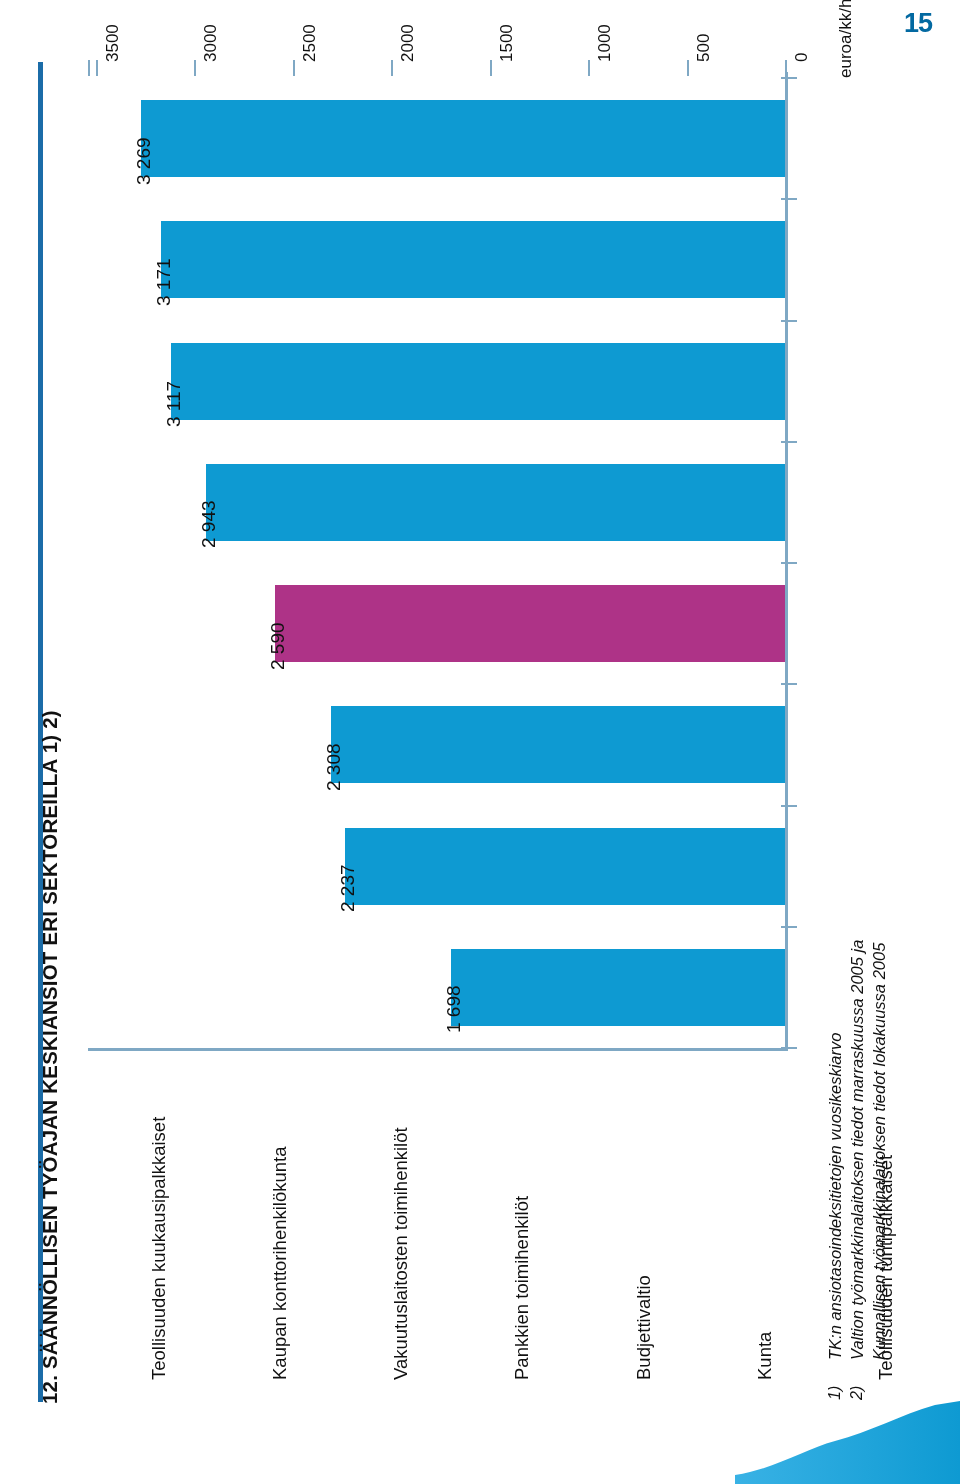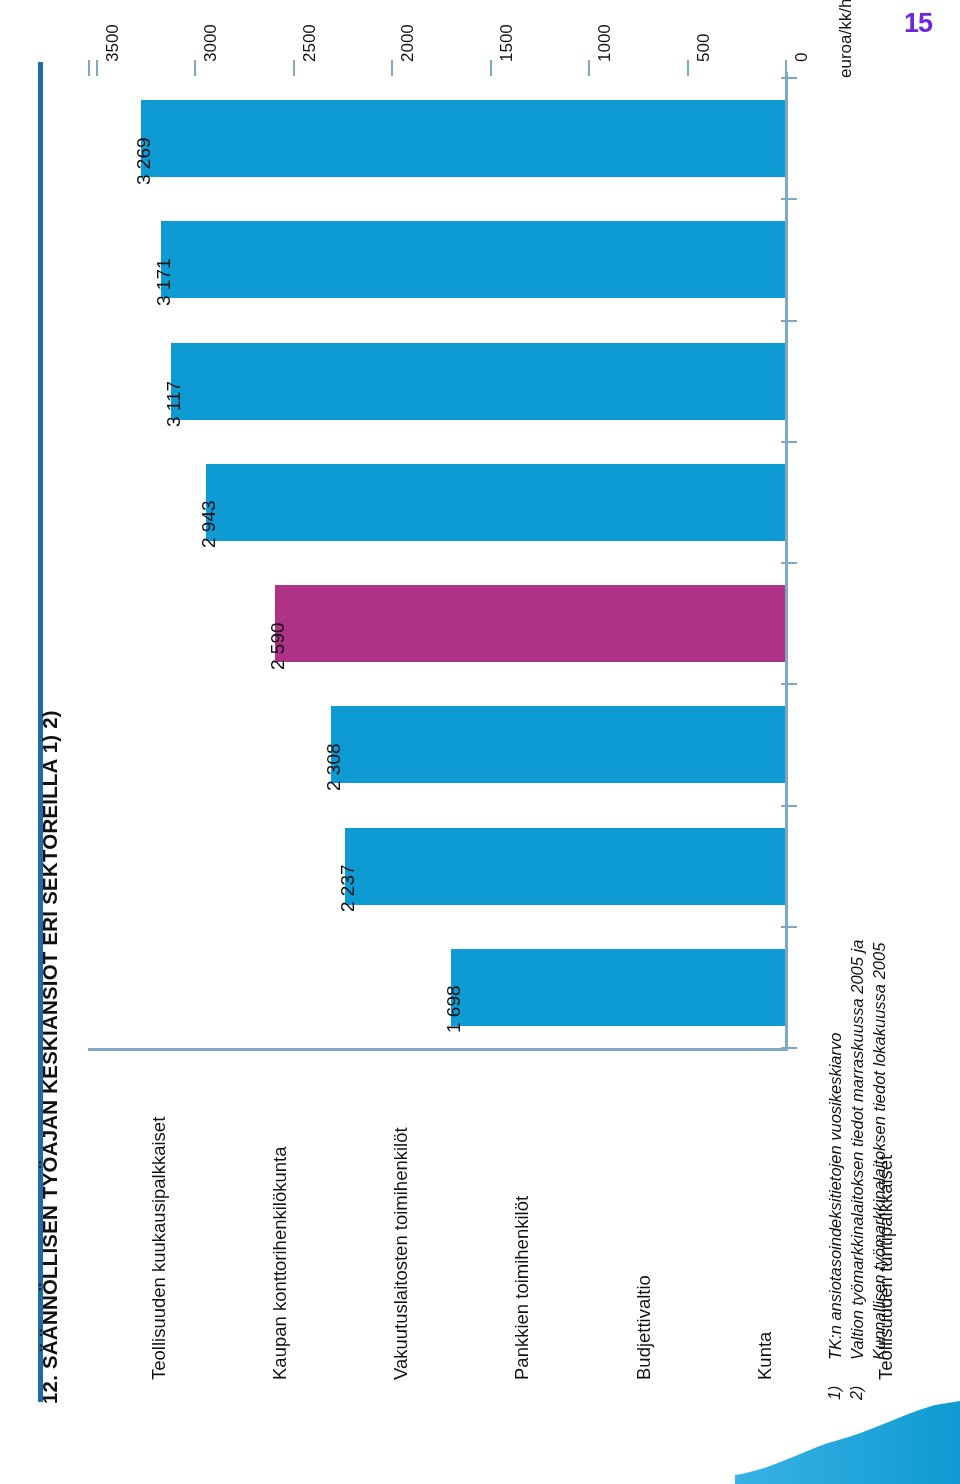--- a/index.html
+++ b/index.html
@@ -5,21 +5,21 @@
   html,body{margin:0;padding:0;background:#ffffff;}
   body{
     width:960px;height:1484px;position:relative;overflow:hidden;
     font-family:"Liberation Sans","DejaVu Sans",sans-serif;
     color:#1a1a1a;
   }
 
   
   .page-number{
     position:absolute;top:8px;right:28px;
-    font-size:27px;font-weight:bold;color:#6d28d9;
+    font-size:27px;font-weight:bold;color:#0369a1;
     letter-spacing:-1px;
   }
 
   
   .title-rule{
     position:absolute;left:38px;top:62px;width:5px;height:1340px;
     background:#1B6CA8;
   }
   .title-wrap{
     position:absolute;left:0px;top:0px;width:36px;height:1420px;

